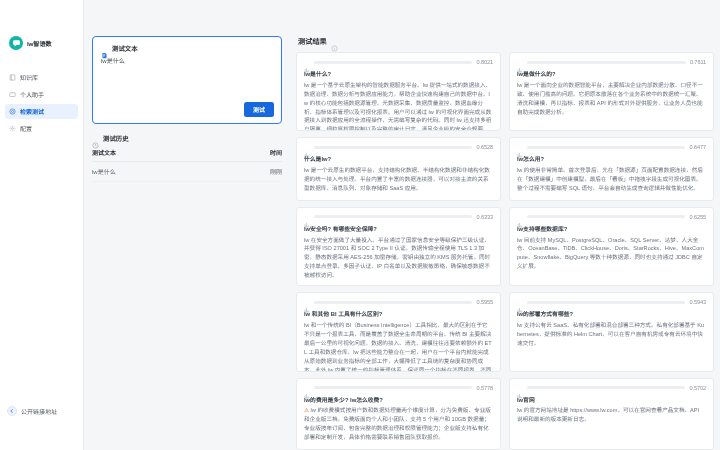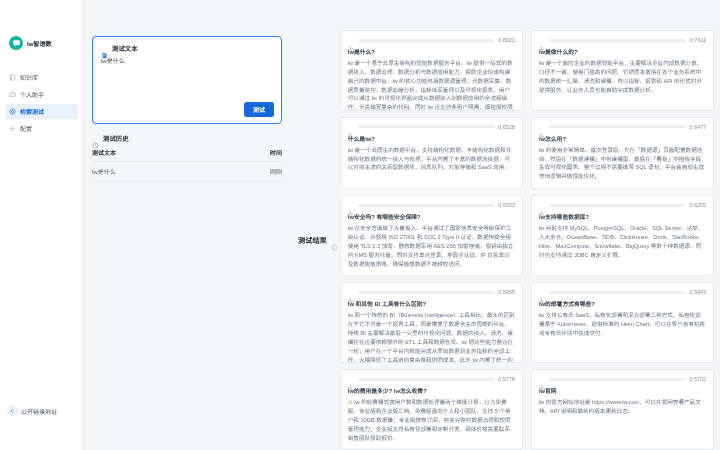--- a/index.html
+++ b/index.html
@@ -127,21 +127,21 @@
   table.history td {
     font-size: 6px; color: #5c636d;
     padding: 5px 0 5px 0;
     border-bottom: 1px solid #eef0f2;
     word-break: break-all;
   }
 
   
   .results {
     flex: 1; padding: 0 4px 0 4px; overflow: hidden;
-    display: flex; flex-direction: row;
+    display: flex; flex-direction: column;
   }
   .results-head {
     display: flex; align-items: center; gap: 4px;
     padding: 6px 0 6px 4px;
   }
   .results-title { font-size: 7.2px; font-weight: 700; color: #2b2f36; }
   .info-ico { width: 7px; height: 7px; flex: 0 0 7px; opacity: .5; }
   .grid {
     flex: 1;
     display: grid;

